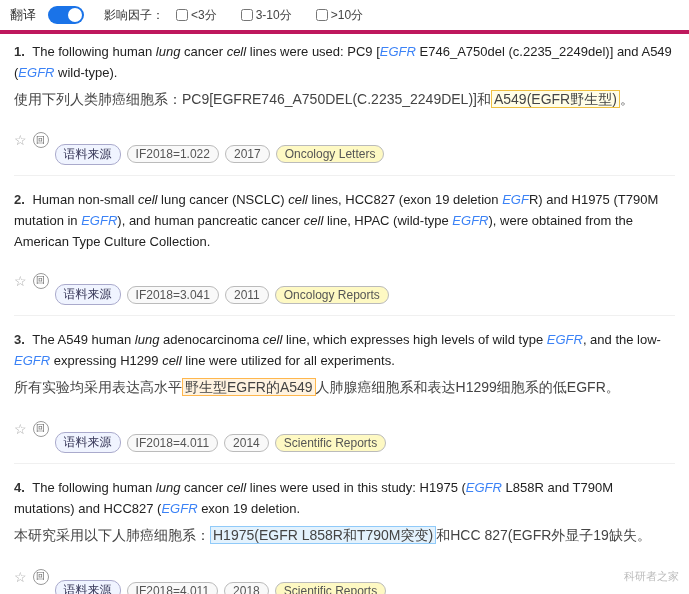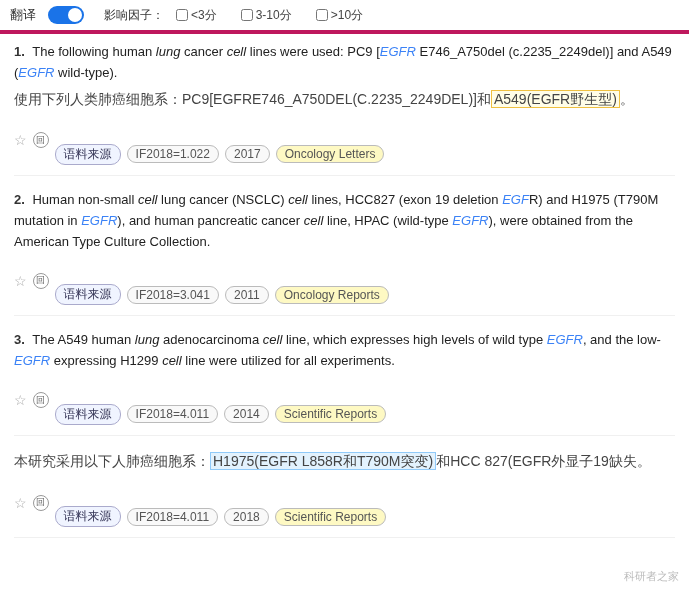--- a/index.html
+++ b/index.html
@@ -234,31 +234,38 @@
       <span class="tag tag-year">2011</span>
       <span class="tag tag-journal">Oncology Reports</span>
     </div>
   </div>
 
   <div class="result-item">
     <div class="result-text-en">
       <span class="result-number">3.</span>
       The A549 human <span class="italic">lung</span> adenocarcinoma <span class="italic">cell</span> line, which expresses high levels of wild type <span class="italic-red">EGFR</span>, and the low-<span class="italic-red">EGFR</span> expressing H1299 <span class="italic">cell</span> line were utilized for all experiments.
     </div>
+    <div class="result-text-zh">
+      所有实验均采用表达高水平<span class="highlight-orange">野生型EGFR的A549</span>人肺腺癌细胞系和表达H1299细胞系的低EGFR。
+    </div>
     <div class="result-meta">
       <span class="star-icon">☆</span>
       <span class="circle-icon">回</span>
       <span class="tag tag-source">语料来源</span>
       <span class="tag tag-year">IF2018=4.011</span>
       <span class="tag tag-year">2014</span>
       <span class="tag tag-journal">Scientific Reports</span>
     </div>
   </div>
 
   <div class="result-item">
+    <div class="result-text-en">
+      <span class="result-number">4.</span>
+      The following human <span class="italic">lung</span> cancer <span class="italic">cell</span> lines were used in this study: H1975 (<span class="italic-red">EGFR</span> L858R and T790M mutations) and HCC827 (<span class="italic-red">EGFR</span> exon 19 deletion.
+    </div>
     <div class="result-text-zh">
       本研究采用以下人肺癌细胞系：<span class="highlight-blue">H1975(EGFR L858R和T790M突变)</span>和HCC 827(EGFR外显子19缺失。
     </div>
     <div class="result-meta">
       <span class="star-icon">☆</span>
       <span class="circle-icon">回</span>
       <span class="tag tag-source">语料来源</span>
       <span class="tag tag-year">IF2018=4.011</span>
       <span class="tag tag-year">2018</span>
       <span class="tag tag-journal">Scientific Reports</span>

